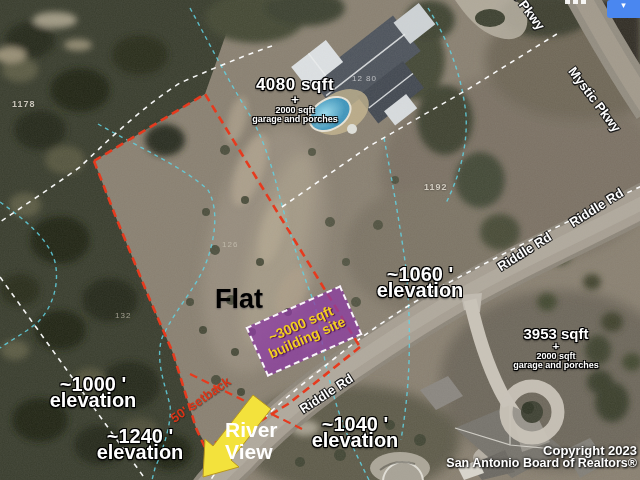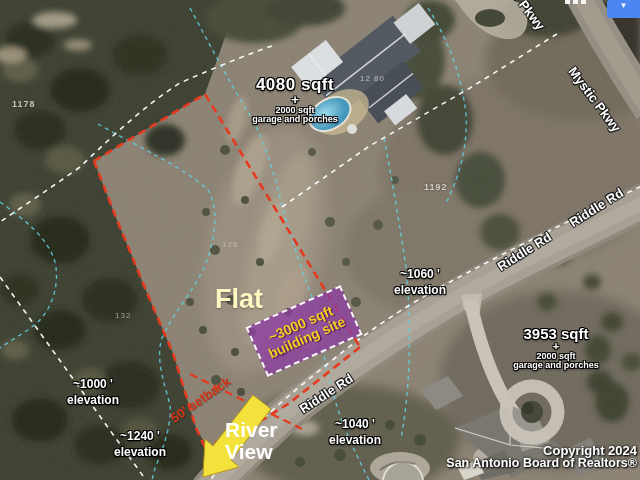--- a/index.html
+++ b/index.html
@@ -6,45 +6,45 @@
   #stage{position:relative;width:640px;height:480px;overflow:hidden;
          font-family:"Liberation Sans",sans-serif;background:#8a8172;}
   #terrain{position:absolute;left:0;top:0;}
   .lbl{position:absolute;white-space:nowrap;}
   .outlined{color:#fff;font-weight:bold;
     text-shadow:-1px -1px 0 #000,1px -1px 0 #000,-1px 1px 0 #000,1px 1px 0 #000,0 2px 2px rgba(0,0,0,.6);}
   .sqft-block{text-align:center;line-height:1.05;}
   .sqft-big{font-size:17px;letter-spacing:.5px;margin-top:36px;}
   .sqft-plus{font-size:13px;line-height:.9;}
   .sqft-small{font-size:9px;}
-  .elev{text-align:center;font-size:12px;line-height:16px;}
+  .elev{text-align:center;font-size:20px;line-height:16px;}
   .parcel-num{color:#e3ded2;font-size:9px;font-weight:bold;opacity:.85;letter-spacing:1px;
     text-shadow:0 0 2px rgba(0,0,0,.7);}
   .parcel-faint{color:#cfc9ba;font-size:8px;opacity:.7;letter-spacing:1px;}
   .road-lbl{color:#fff;font-weight:bold;font-size:13px;
     text-shadow:-1px -1px 0 #1a1a1a,1px -1px 0 #1a1a1a,-1px 1px 0 #1a1a1a,1px 1px 0 #1a1a1a;}
-  #flat-label{left:215px;top:284px;color:#fef9c3;font-size:27px;font-weight:600;
+  #flat-label{left:215px;top:284px;color:#000000;font-size:27px;font-weight:600;
     text-shadow:0 1px 2px rgba(0,0,30,.35);}
   #building-site{left:252px;top:304px;width:100px;height:50px;
     transform:rotate(-24deg);background:rgba(140,62,160,.78);
     border:2px dashed rgba(255,255,255,.95);display:flex;flex-direction:column;
     align-items:center;justify-content:center;color:#f2cf1f;font-weight:bold;
     font-size:14px;line-height:15px;text-shadow:1px 1px 1px rgba(60,0,60,.8);}
   #setback-label{left:172px;top:412px;color:#d93518;font-weight:bold;font-size:13px;
     transform:rotate(-35deg);transform-origin:0 50%;text-shadow:0 1px 1px rgba(0,0,0,.4);}
   #river-view{left:225px;top:419px;color:#ffffff;font-weight:800;font-size:21px;line-height:22px;}
   #copyright{right:3px;top:444px;text-align:right;color:#fff;font-weight:bold;
     text-shadow:1px 1px 2px #000,0 0 3px #000;line-height:13px;}
   #copyright .c1{font-size:13px;}
   #copyright .c2{font-size:12.5px;}
   #expand-button{position:absolute;right:0;top:0;width:33px;height:18px;background:#4a87f0;
     border:none;border-radius:3px 0 0 3px;display:flex;align-items:flex-start;justify-content:center;
     color:#fff;font-size:9px;line-height:10px;cursor:pointer;padding:0;}
   .tick{position:absolute;width:5px;height:4px;background:#fff;opacity:.9;top:0;}
-  #roof-number{left:360px;top:74px;color:rgba(255,255,255,.6);font-size:8px;letter-spacing:1px;}
+  #roof-number{left:352px;top:74px;color:rgba(255,255,255,.6);font-size:8px;letter-spacing:1px;}
 </style>
 </head>
 <body>
 
 <div id="stage">
 
   <svg id="terrain" width="640" height="480" viewBox="0 0 640 480">
     <defs>
       <filter id="b3" x="-40%" y="-40%" width="180%" height="180%">
           <feGaussianBlur stdDeviation="3"></feGaussianBlur>
@@ -300,21 +300,21 @@
   </div>
 
   <div class="lbl" id="setback-label">50' setback</div>
 
   <div class="lbl" id="river-view">
     <div>River</div>
     <div>View</div>
   </div>
 
   <div class="lbl" id="copyright">
-    <div class="c1">Copyright 2024</div>
+    <div class="c1">Copyright 2023</div>
     <div class="c2">San Antonio Board of Realtors®</div>
   </div>
 
   <span class="tick" style="left:565px;"></span>
   <span class="tick" style="left:573px;"></span>
   <span class="tick" style="left:581px;"></span>
   <button id="expand-button">
     <span>▾</span>
   </button>
 

